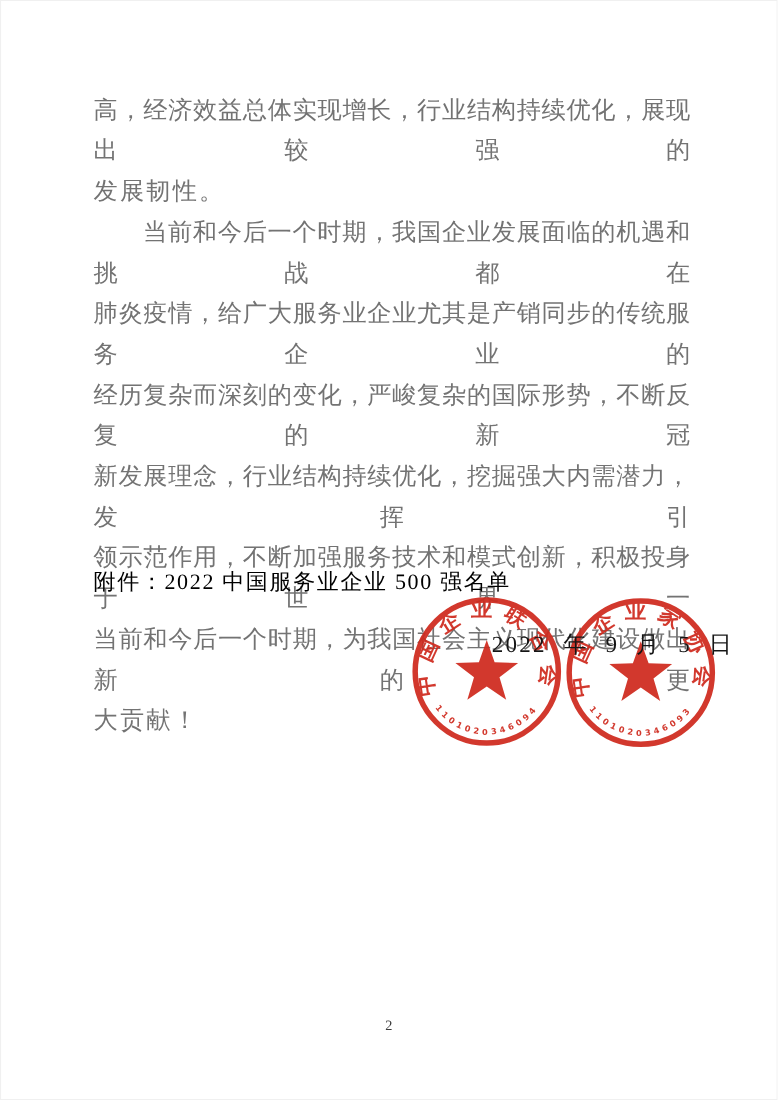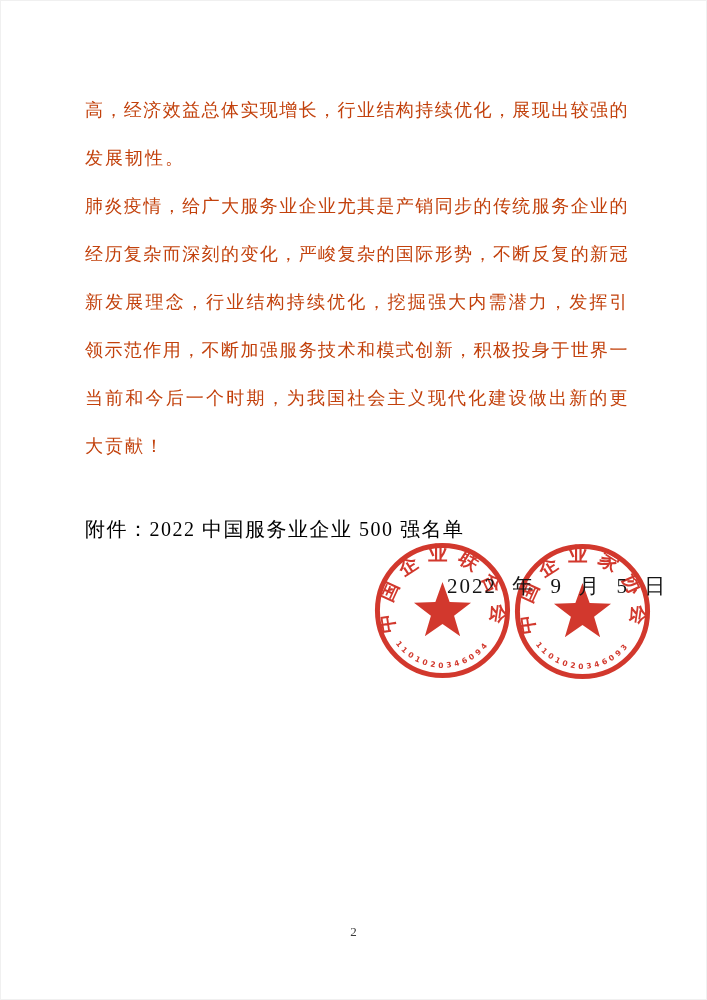--- a/index.html
+++ b/index.html
@@ -13,28 +13,27 @@
   .page {
     position: absolute; inset: 0;
     background: #ffffff;
     box-shadow: inset 0 0 0 1px #f0f0f0;
   }
   .text-block {
     position: absolute;
     left: 85px; top: 81px; width: 543px;
   }
   .line {
-    font-size: 18px;
+    font-size: 22px;
     line-height: 37px;
-    color: #c2410c;
+    color: #737373;
     letter-spacing: 0.5px;
     text-align: justify;
     text-align-last: justify;
     white-space: normal;
-    margin-top: 11px;
   }
   .line.last {
     text-align: right;
     text-align-last: left;
     letter-spacing: 2px;
   }
   .line.indent { text-indent: 45px; }
   .attachment {
     position: absolute;
     left: 85px; top: 511px;
@@ -86,20 +85,21 @@
   }
 </style>
 </head>
 <body>
 
 <div class="page">
 
   <div class="text-block">
       <div class="line">高，经济效益总体实现增长，行业结构持续优化，展现出较强的</div>
       <div class="line last">发展韧性。</div>
+      <div class="line indent">当前和今后一个时期，我国企业发展面临的机遇和挑战都在</div>
       <div class="line">肺炎疫情，给广大服务业企业尤其是产销同步的传统服务企业的</div>
       <div class="line">经历复杂而深刻的变化，严峻复杂的国际形势，不断反复的新冠</div>
       <div class="line">新发展理念，行业结构持续优化，挖掘强大内需潜力，发挥引</div>
       <div class="line">领示范作用，不断加强服务技术和模式创新，积极投身于世界一</div>
       <div class="line">当前和今后一个时期，为我国社会主义现代化建设做出新的更</div>
       <div class="line last">大贡献！</div>
     </div>
 
   <div class="attachment">附件：2022 中国服务业企业 500 强名单</div>
 

